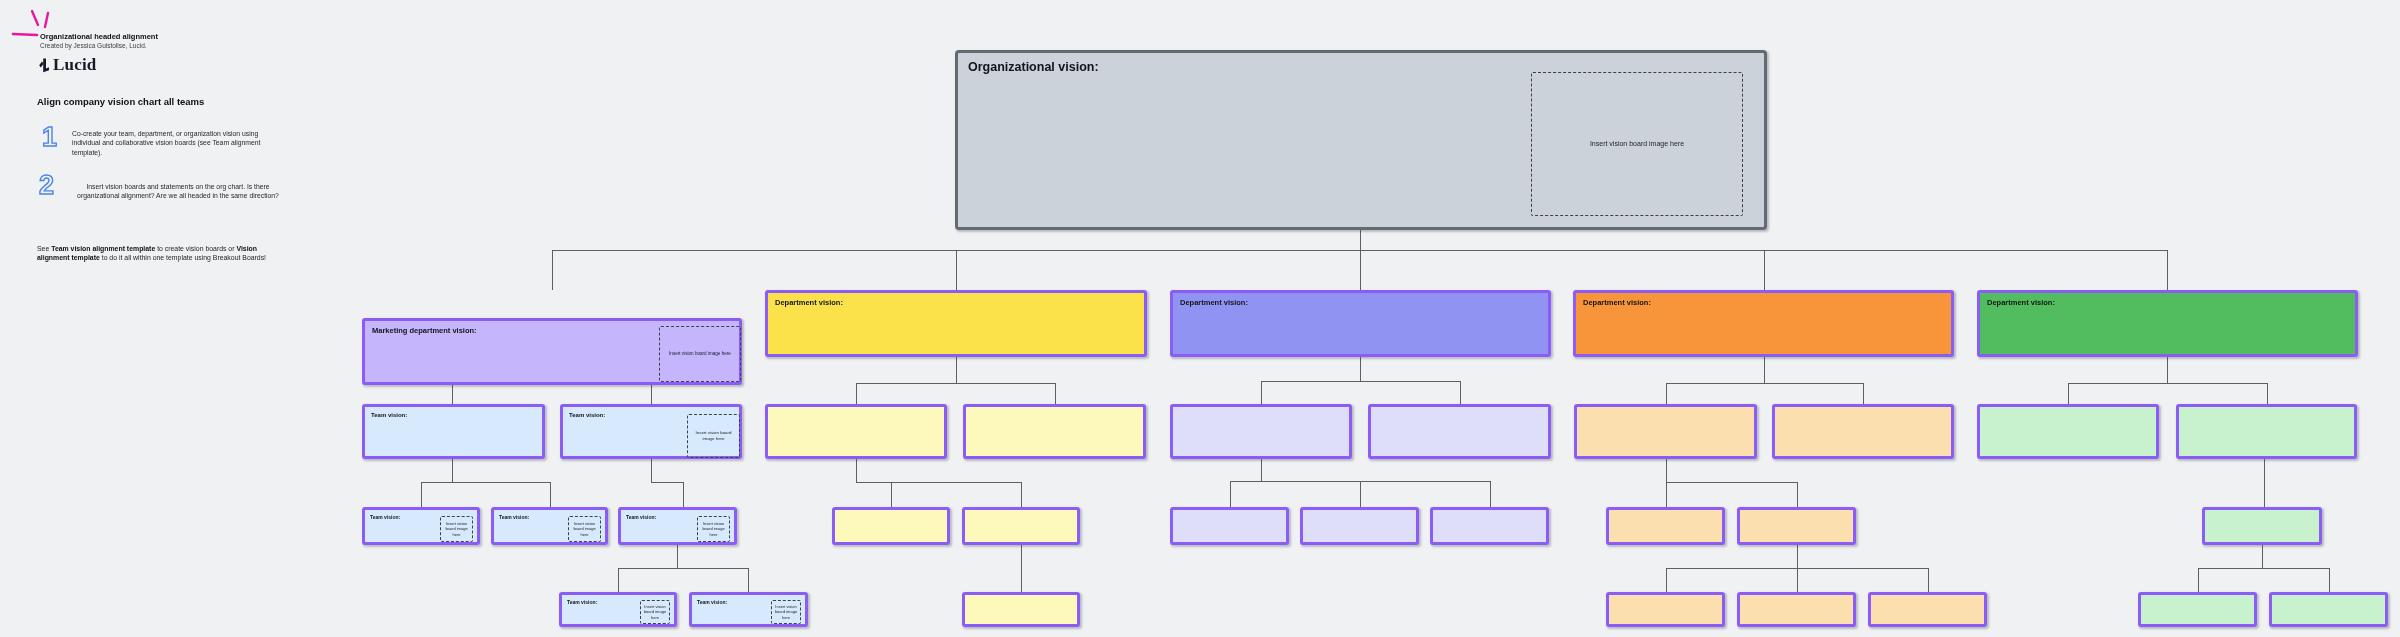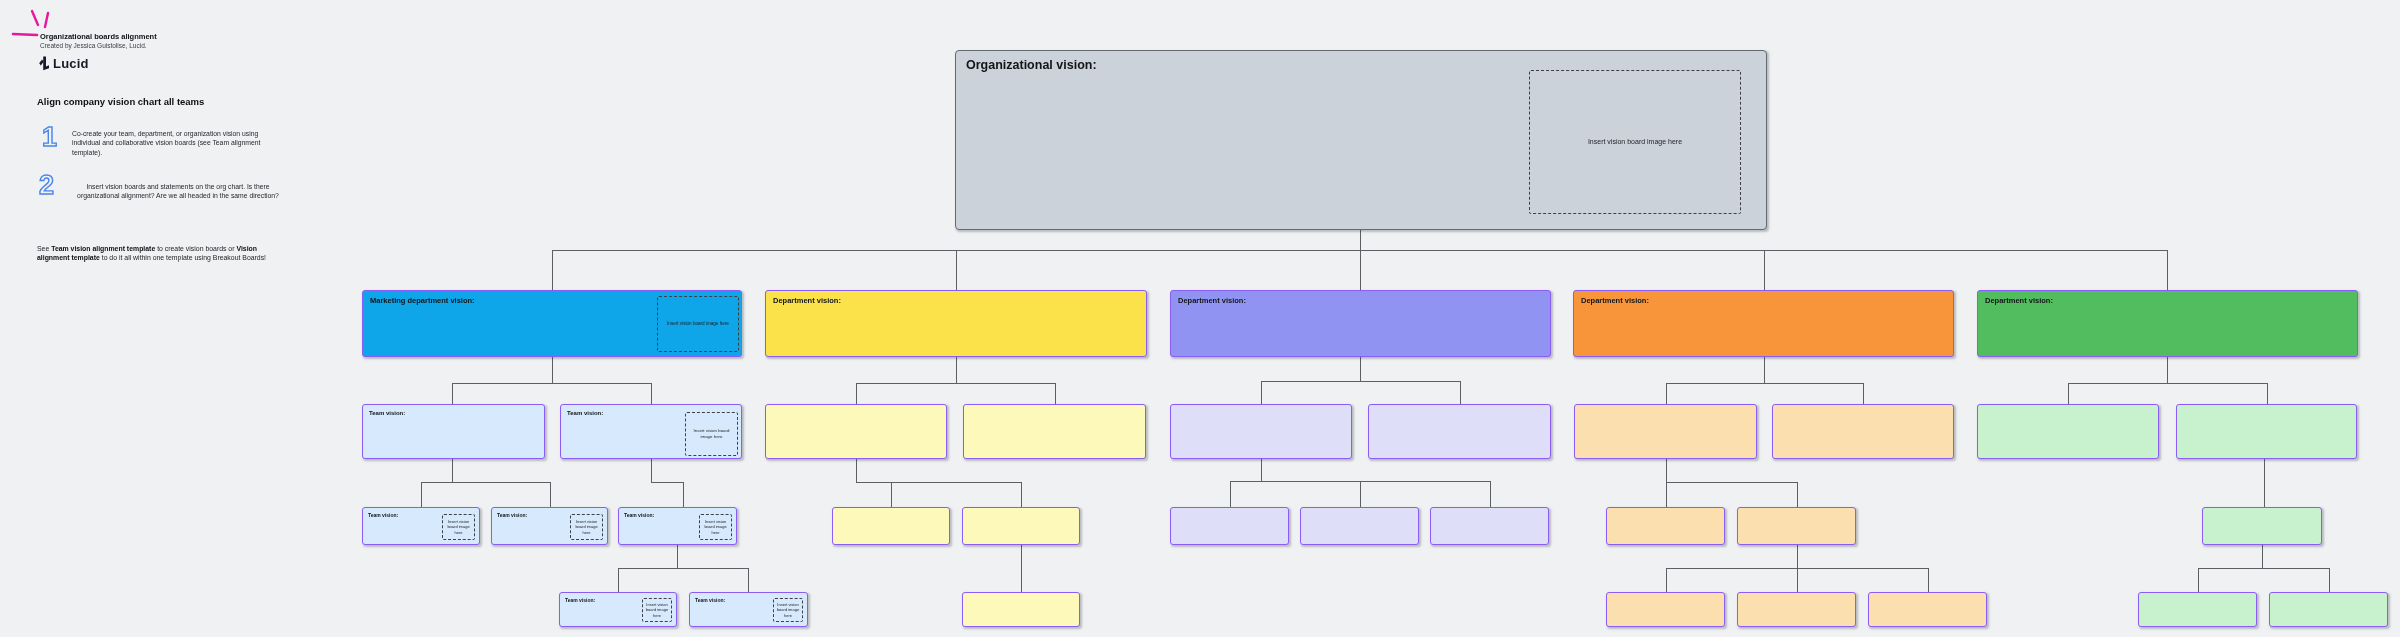--- a/index.html
+++ b/index.html
@@ -4,34 +4,34 @@
 <style>
   html,body{margin:0;padding:0;background:#eff1f3;}
   .stage{position:relative;width:2400px;height:637px;overflow:hidden;background:#eff1f3;
          font-family:"Liberation Sans",sans-serif;color:#16181c;}
 
   
   .sb{position:absolute;}
   .t-title{left:40px;top:32px;font-size:7.5px;font-weight:bold;color:#0f1115;}
   .t-byline{left:40px;top:42px;font-size:6.5px;color:#3c4045;}
   .logo{left:38px;top:55px;display:flex;align-items:center;gap:3px;}
-  .logo-word{font-size:13px;font-weight:700;color:#181826;letter-spacing:.2px;}
+  .logo-word{font-size:17px;font-weight:700;color:#181826;letter-spacing:.2px;font-family:Liberation Serif, serif;}
   .heading{left:37px;top:96px;font-size:9.5px;font-weight:bold;color:#0f1115;}
   .stepnum{font-size:27px;font-weight:700;color:rgba(239,241,243,0);
            -webkit-text-stroke:1.4px #4b86e8;line-height:1;}
   .steptext{font-size:6.8px;line-height:1.38;color:#26292e;}
   .center{text-align:center;}
   .footer{left:37px;top:244px;width:250px;font-size:6.9px;line-height:1.36;color:#22252a;}
   .footer b{color:#0f1115;}
 
   
-  .box{position:absolute;box-sizing:border-box;border:1px solid #8b5cf6;border-radius:3px;
+  .box{position:absolute;box-sizing:border-box;border:3px solid #8b5cf6;border-radius:3px;
        box-shadow:1.2px 1.6px 2.2px rgba(45,50,58,.28);}
   .c-root{background:#cbd2d9;border-color:#646a71;}
-  .c-blue{background:#0ea5e9;}   .c-lblue{background:#d7e9fc;}
+  .c-blue{background:#c4b5fd;margin-top:28px;}   .c-lblue{background:#d7e9fc;}
   .c-yellow{background:#fbe24b;} .c-lyellow{background:#fdf9bb;}
   .c-purple{background:#9193f3;} .c-lpurple{background:#dfdef9;}
   .c-orange{background:#f8953a;} .c-lorange{background:#fcdfae;}
   .c-green{background:#52bd5e;}  .c-lgreen{background:#c8f2cd;}
 
   .box-label{position:absolute;font-weight:bold;color:#121519;white-space:nowrap;}
   .lab-lg{left:10px;top:7px;font-size:12.5px;}
   .lab-md{left:7px;top:5px;font-size:7.5px;}
   .lab-sm{left:6px;top:5px;font-size:6px;}
   .lab-xs{left:5px;top:4px;font-size:5px;}
@@ -47,21 +47,21 @@
 </head>
 <body>
 
 <div class="stage">
 
   <svg class="sb" style="left:8px;top:6px;" width="55" height="34" viewBox="0 0 55 34">
     <line x1="24" y1="5" x2="30" y2="19" stroke="#e8179b" stroke-width="2.4" stroke-linecap="round"></line>
     <line x1="40" y1="7" x2="37" y2="21" stroke="#e8179b" stroke-width="2.4" stroke-linecap="round"></line>
     <line x1="5" y1="28" x2="29" y2="29" stroke="#e8179b" stroke-width="2.6" stroke-linecap="round"></line>
   </svg>
-  <div class="sb t-title">Organizational boards alignment</div>
+  <div class="sb t-title">Organizational headed alignment</div>
   <div class="sb t-byline">Created by Jessica Guistolise, Lucid.</div>
 
   <div class="sb logo">
     <svg width="12" height="16" viewBox="0 0 12 16">
       <path d="M1.2 8.2 L4.0 4.6 L5.6 6.8 L2.8 10.4 Z" fill="#181826"></path>
       <path d="M5.2 1.5 L8.0 1.5 L8.0 11.6 L11.0 10.2 L11.0 13.2 L5.2 15.2 Z" fill="#181826"></path>
     </svg>
     <span class="logo-word">Lucid</span>
   </div>
 

